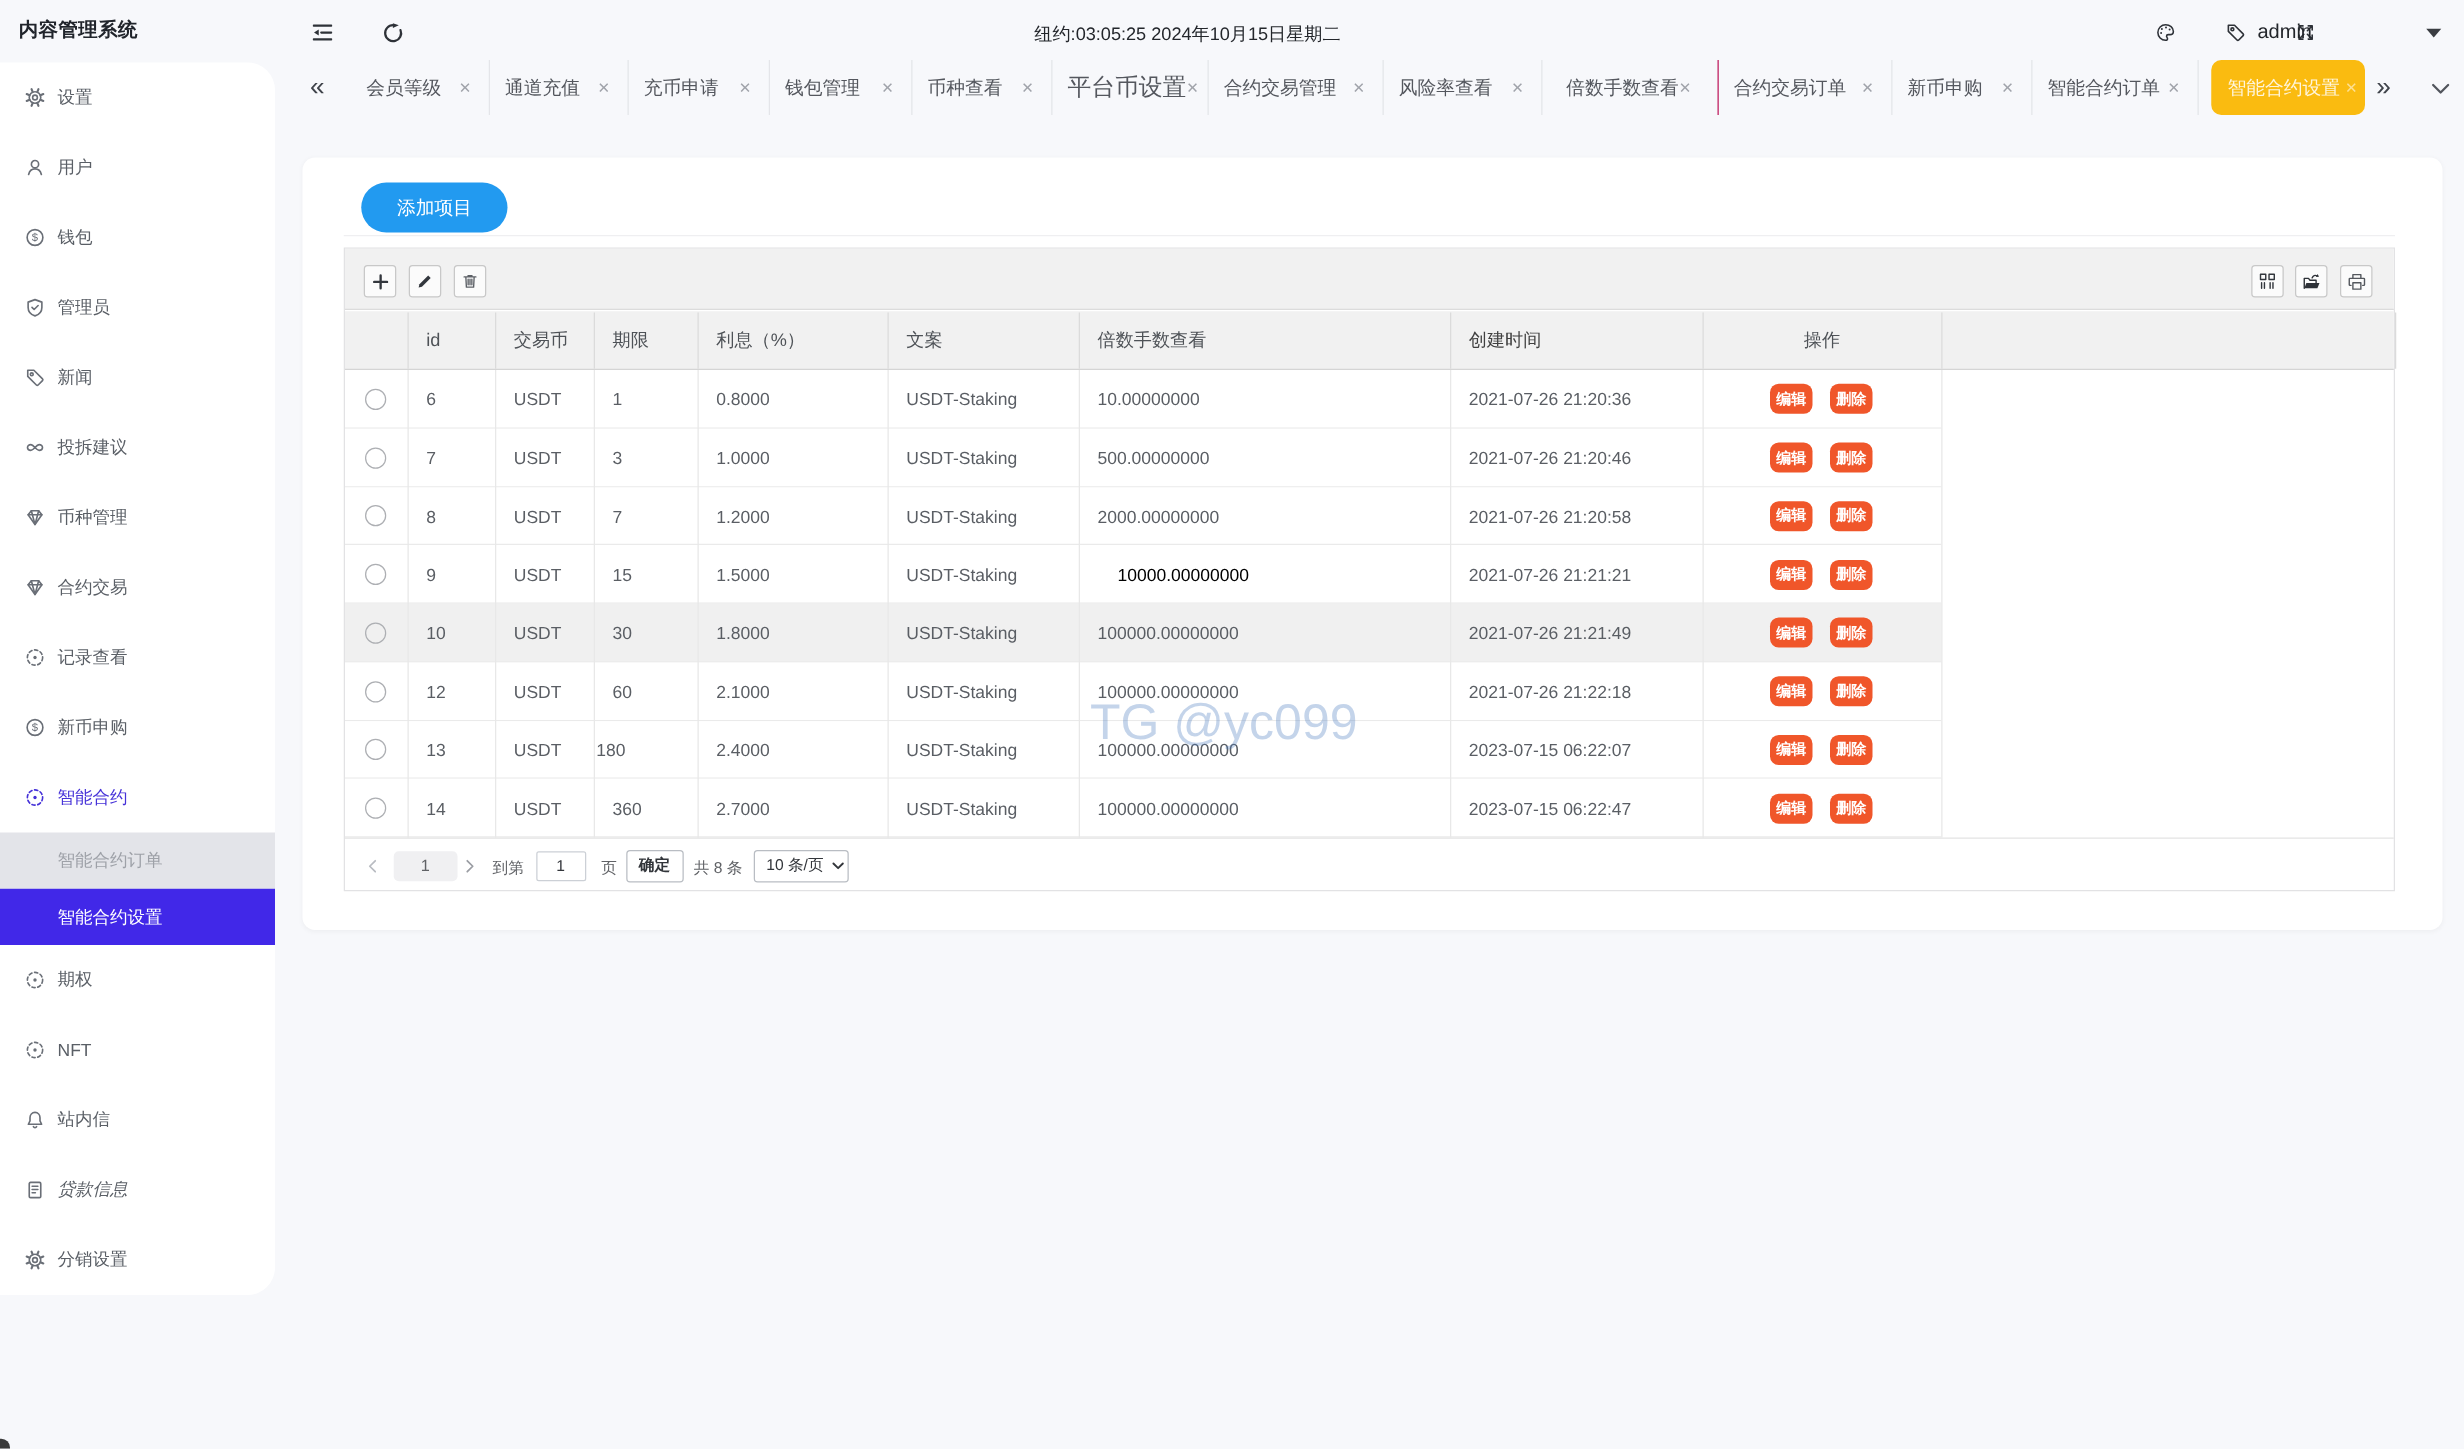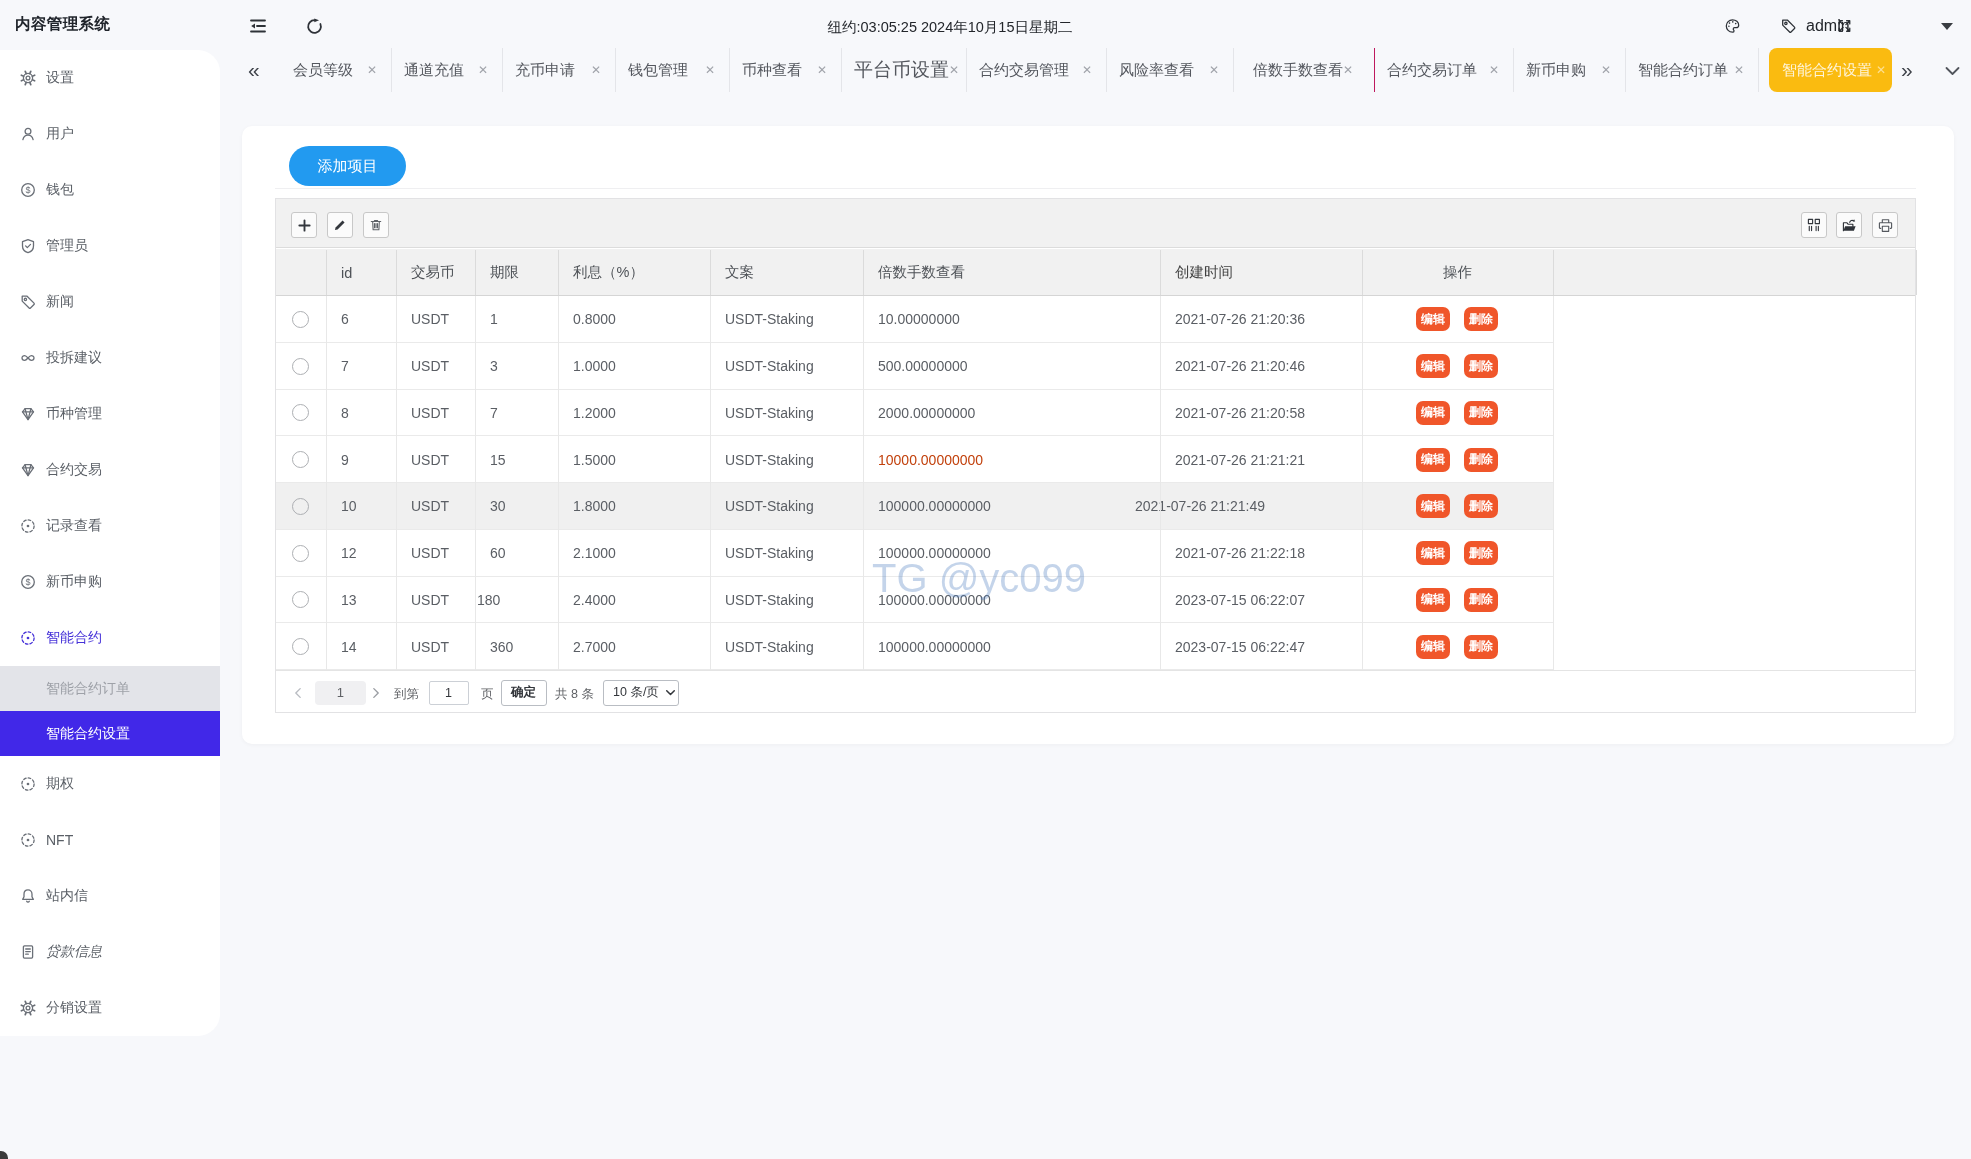--- a/index.html
+++ b/index.html
@@ -430,21 +430,21 @@
 <div class="abs flexc" style="left:475px;top:436.25px;width:83px;height:46.75px;">
     <span style="margin-left:15px;font-size:14px;color:#5a5e64;">15</span>
   </div>
 <div class="abs flexc" style="left:558px;top:436.25px;width:152px;height:46.75px;">
     <span style="margin-left:15px;font-size:14px;color:#5a5e64;">1.5000</span>
   </div>
 <div class="abs flexc" style="left:710px;top:436.25px;width:153px;height:46.75px;">
     <span style="margin-left:15px;font-size:14px;color:#5a5e64;">USDT-Staking</span>
   </div>
 <div class="abs flexc" style="left:863px;top:436.25px;width:297px;height:46.75px;">
-    <span style="margin-left:15px;font-size:14px;color:#c2410c;text-align:right;">10000.00000000</span>
+    <span style="margin-left:31px;font-size:14px;color:#000000;text-align:right;">10000.00000000</span>
   </div>
 <div class="abs flexc" style="left:1160px;top:436.25px;width:202px;height:46.75px;">
     <span style="margin-left:15px;font-size:14px;color:#5a5e64;">2021-07-26 21:21:21</span>
   </div>
 <div class="abs flexc" style="left:1416px;top:447.62px;">
     <div class="flexc" style="width:34px;height:24px;background:#f0562a;border-radius:7px;justify-content:center;color:#fff;font-size:12px;font-weight:700;">编辑</div>
     <div class="flexc" style="width:34px;height:24px;background:#f0562a;border-radius:7px;justify-content:center;color:#fff;font-size:12px;font-weight:700;margin-left:14px;">删除</div>
   </div>
 <div class="abs" style="left:276px;top:483.00px;width:1277px;height:46.75px;background:#f0f0f0;border-bottom:1px solid #eaeaea;"></div>
 <div class="abs" style="left:291.5px;top:497.88px;width:17px;height:17px;border:1.5px solid #adafb3;border-radius:50%;background:#f0f0f0;"></div>
@@ -459,21 +459,21 @@
   </div>
 <div class="abs flexc" style="left:558px;top:483.00px;width:152px;height:46.75px;">
     <span style="margin-left:15px;font-size:14px;color:#5a5e64;">1.8000</span>
   </div>
 <div class="abs flexc" style="left:710px;top:483.00px;width:153px;height:46.75px;">
     <span style="margin-left:15px;font-size:14px;color:#5a5e64;">USDT-Staking</span>
   </div>
 <div class="abs flexc" style="left:863px;top:483.00px;width:297px;height:46.75px;">
     <span style="margin-left:15px;font-size:14px;color:#5a5e64;">100000.00000000</span>
   </div>
-<div class="abs flexc" style="left:1120px;top:483.00px;width:202px;height:46.75px;align-items:center;">
+<div class="abs flexc" style="left:1160px;top:483.00px;width:202px;height:46.75px;align-items:center;">
     <span style="margin-left:15px;font-size:14px;color:#5a5e64;">2021-07-26 21:21:49</span>
   </div>
 <div class="abs flexc" style="left:1416px;top:494.38px;">
     <div class="flexc" style="width:34px;height:24px;background:#f0562a;border-radius:7px;justify-content:center;color:#fff;font-size:12px;font-weight:700;">编辑</div>
     <div class="flexc" style="width:34px;height:24px;background:#f0562a;border-radius:7px;justify-content:center;color:#fff;font-size:12px;font-weight:700;margin-left:14px;">删除</div>
   </div>
 <div class="abs" style="left:276px;top:529.75px;width:1277px;height:46.75px;background:#fff;border-bottom:1px solid #eaeaea;"></div>
 <div class="abs" style="left:291.5px;top:544.62px;width:17px;height:17px;border:1.5px solid #adafb3;border-radius:50%;background:#fff;"></div>
 <div class="abs flexc" style="left:326px;top:529.75px;width:70px;height:46.75px;">
     <span style="margin-left:15px;font-size:14px;color:#5a5e64;">12</span>

